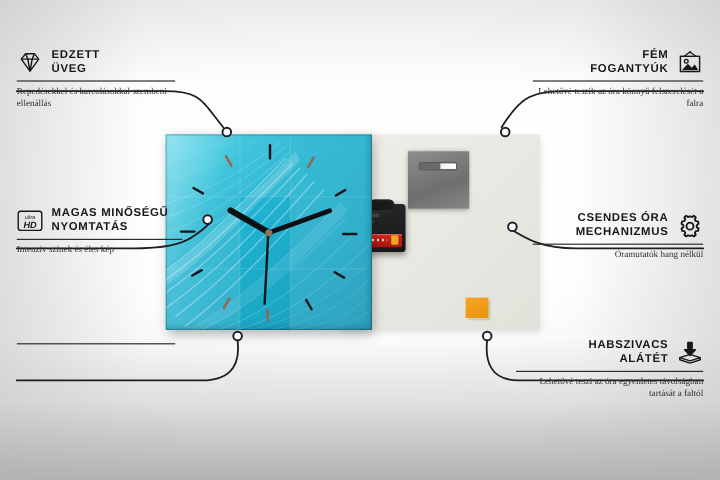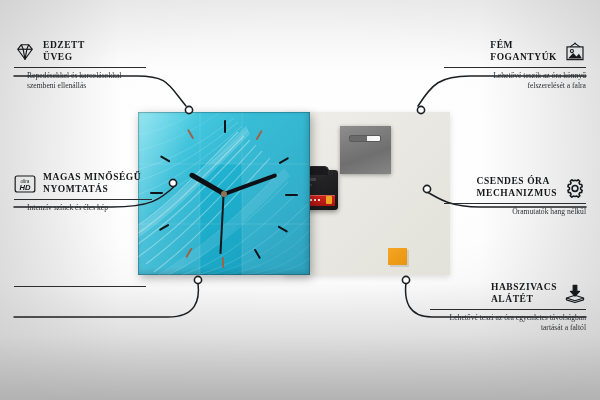--- a/index.html
+++ b/index.html
@@ -126,30 +126,30 @@
     position:absolute;left:250px;top:136px;width:19px;height:17px;
     background:linear-gradient(145deg,#f5a623,#e8940f);
     box-shadow:2px 2px 0 rgba(0,0,0,.10);
   }
 
   
   .callout{position:absolute;}
   .callout .head{display:flex;align-items:center;gap:7px;}
   .callout.right .head{justify-content:flex-end;}
   .callout .title{
-    font-family:Liberation Serif, serif;
+    font-family:Liberation Sans, sans-serif;
     font-size:9.5px;font-weight:700;letter-spacing:.55px;
     color:#16181a;line-height:11.5px;text-transform:uppercase;
   }
   .callout.left .title{text-align:left;}
-  .callout.right .title{text-align:left;}
+  .callout.right .title{text-align:right;}
   .callout .rule{height:1px;background:#2b2e31;margin:4px 0 3px;}
   .callout .sub{
     font-family:"Liberation Serif", serif;
-    font-size:7.6px;color:#2c2f32;line-height:9.6px;margin-left:13px;
+    font-size:7.6px;color:#2c2f32;line-height:9.6px;
   }
   .callout.right .sub{text-align:right;}
   .ico{width:22px;height:20px;flex:0 0 22px;display:block;font-style:italic;}
   .ico svg{display:block;width:22px;height:20px;}
 
   
   .conn{position:absolute;left:0;top:0;width:600px;height:400px;pointer-events:none;}
 </style>
 </head>
 <body>

